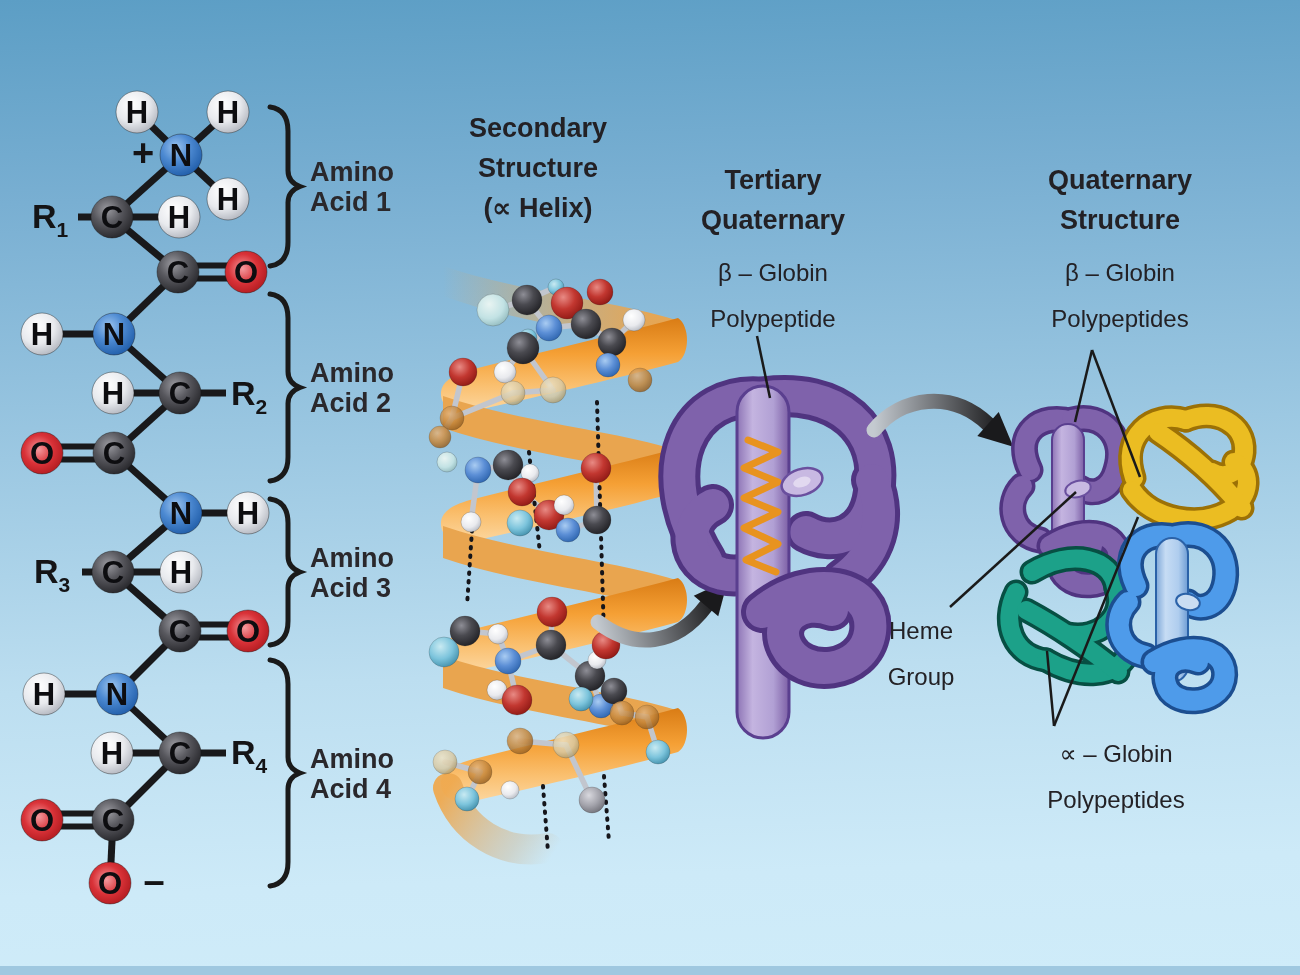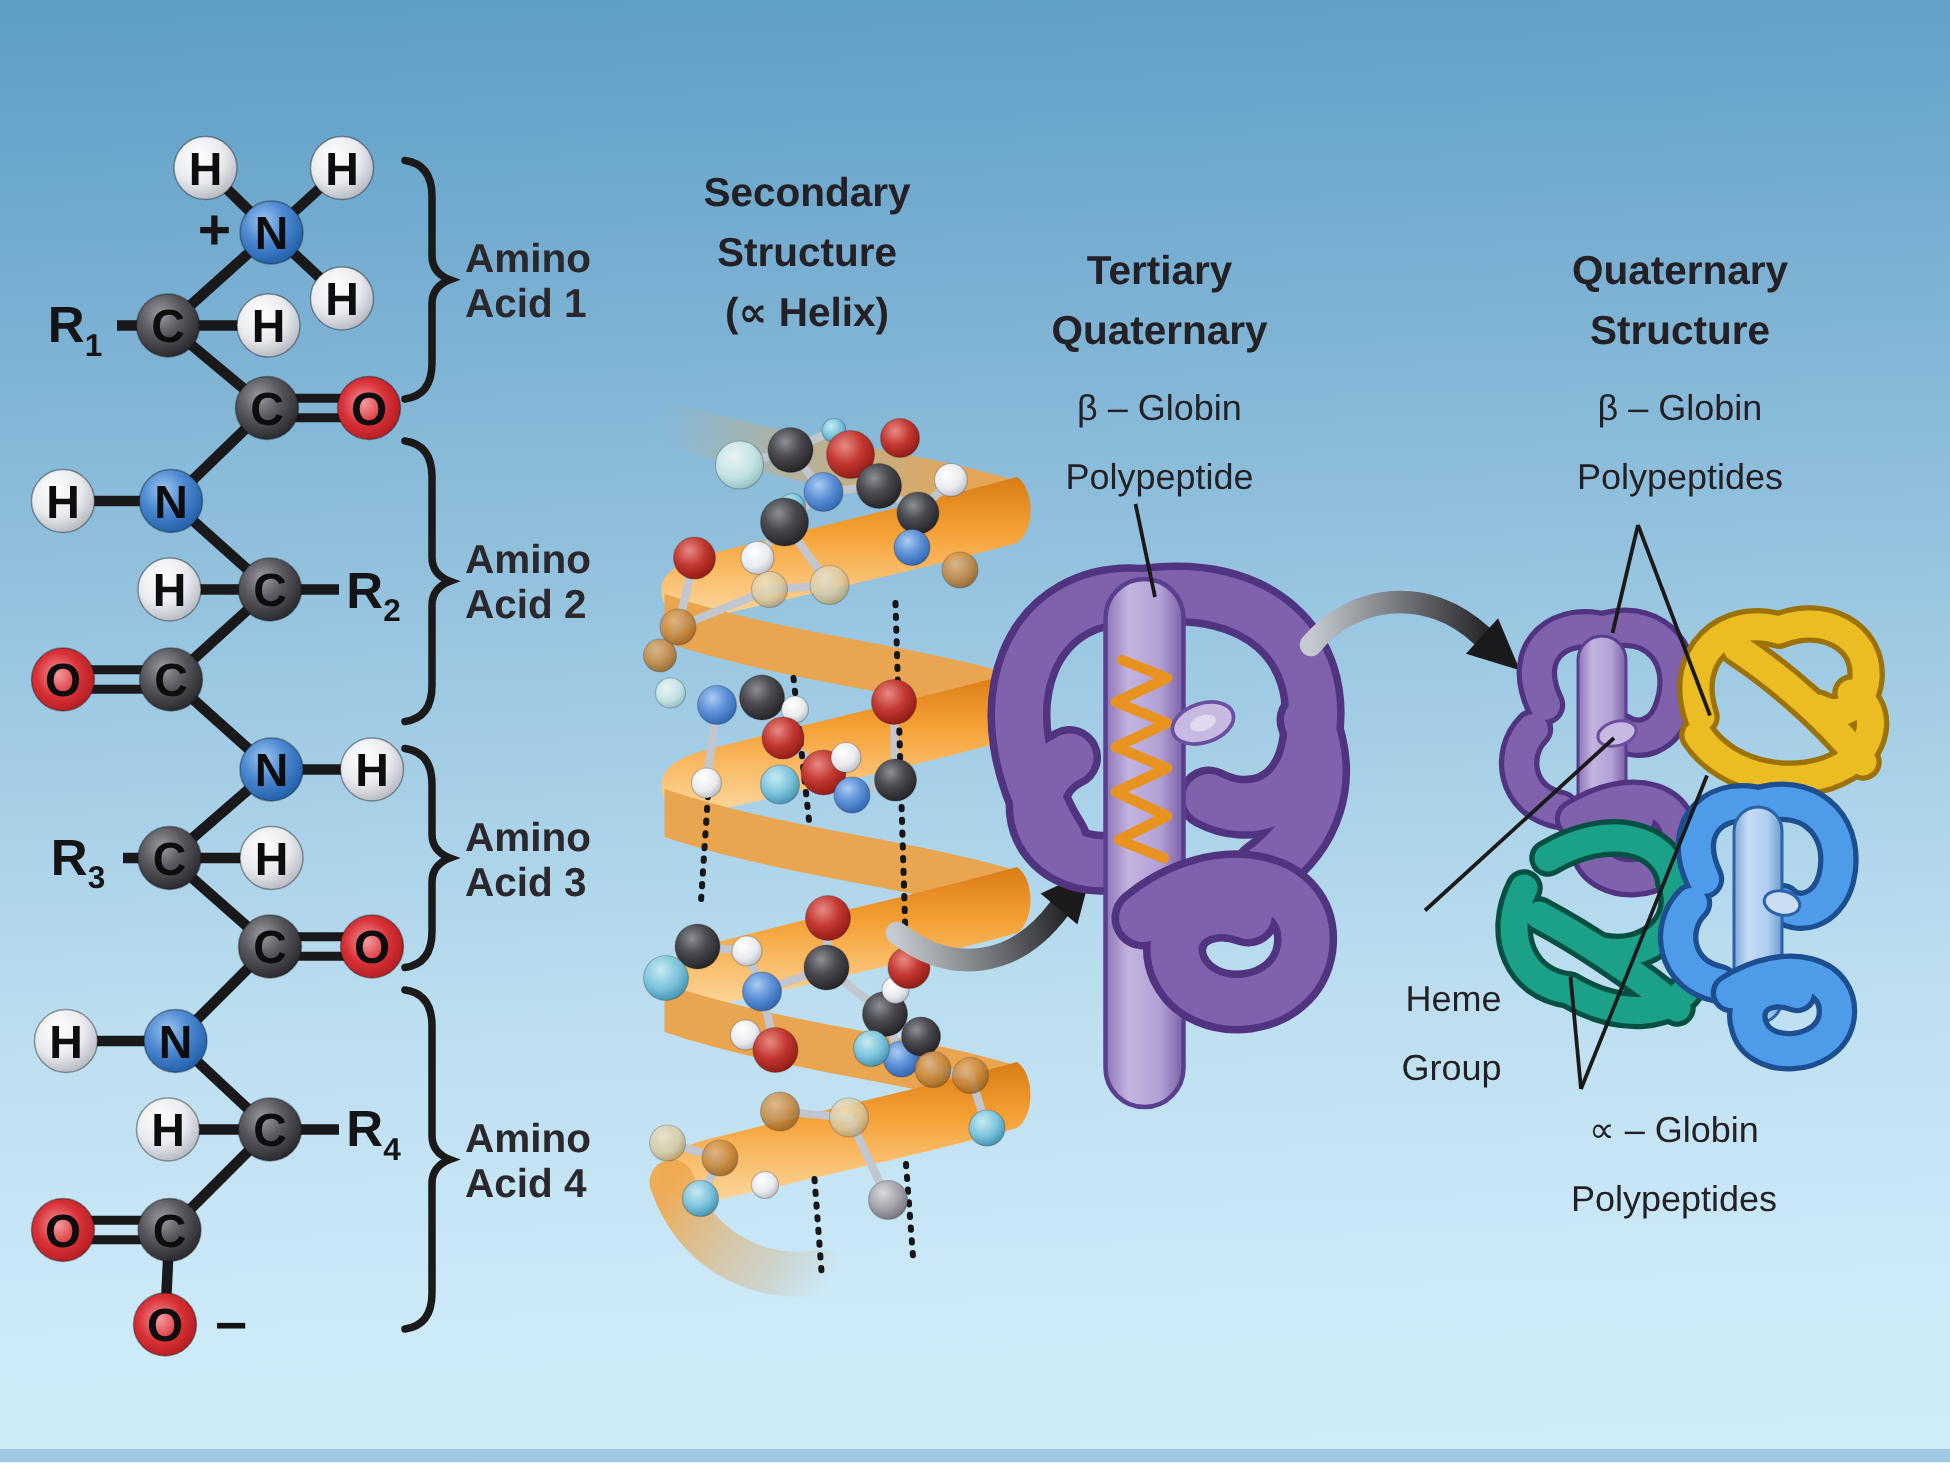--- a/index.html
+++ b/index.html
@@ -439,21 +439,21 @@
 Structure
 (∝ Helix)</div>
   <div class="txt title" style="left:633px;top:160px;width:280px;">Tertiary
 Quaternary</div>
   <div class="txt sub" style="left:633px;top:250px;width:280px;">β – Globin
 Polypeptide</div>
   <div class="txt title" style="left:980px;top:160px;width:280px;">Quaternary
 Structure</div>
   <div class="txt sub" style="left:980px;top:250px;width:280px;">β – Globin
 Polypeptides</div>
-  <div class="txt sub" style="left:841px;top:644px;width:160px;text-align:right;">Heme
+  <div class="txt sub" style="left:841px;top:608px;width:160px;">Heme
 Group</div>
   <div class="txt sub" style="left:976px;top:731px;width:280px;text-align:center;">∝ – Globin
 Polypeptides</div>
 
   <div class="txt amino" style="left:310px;top:157px;">Amino
 Acid 1</div>
   <div class="txt amino" style="left:310px;top:358px;">Amino
 Acid 2</div>
   <div class="txt amino" style="left:310px;top:543px;">Amino
 Acid 3</div>

